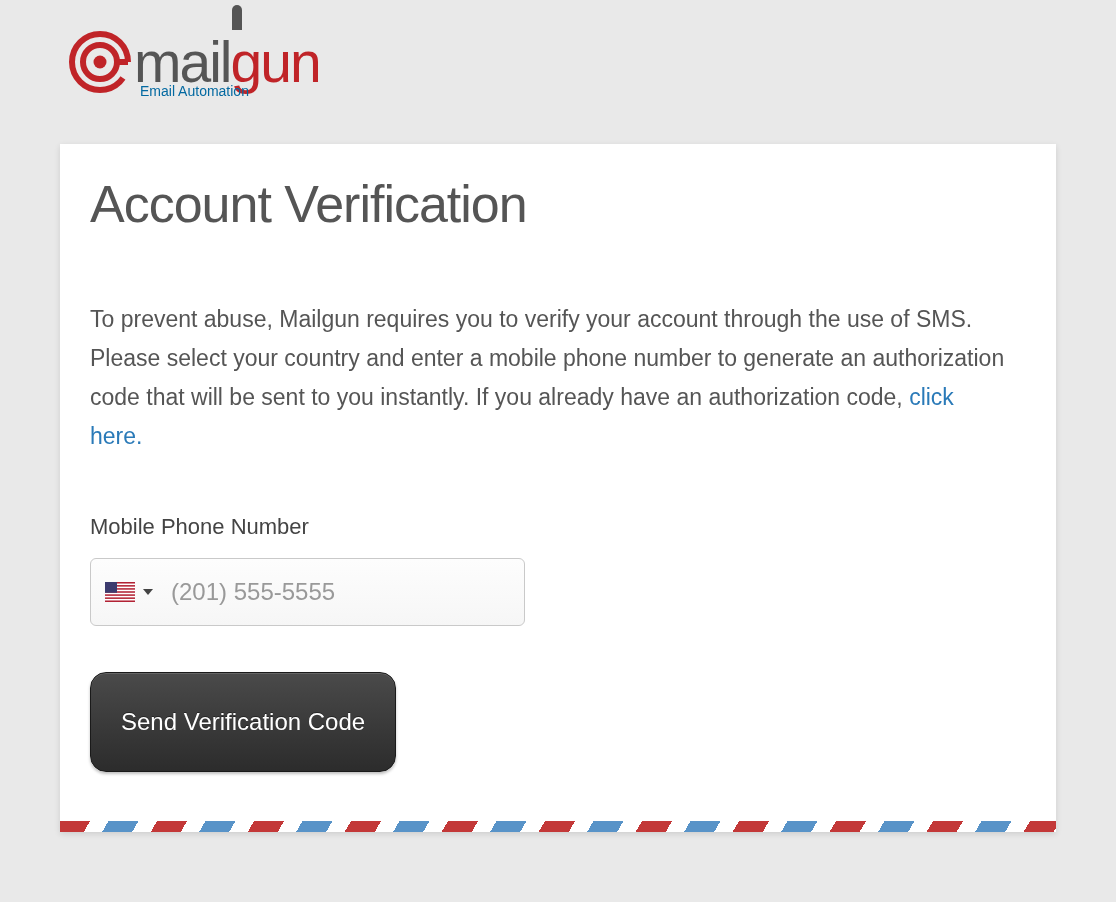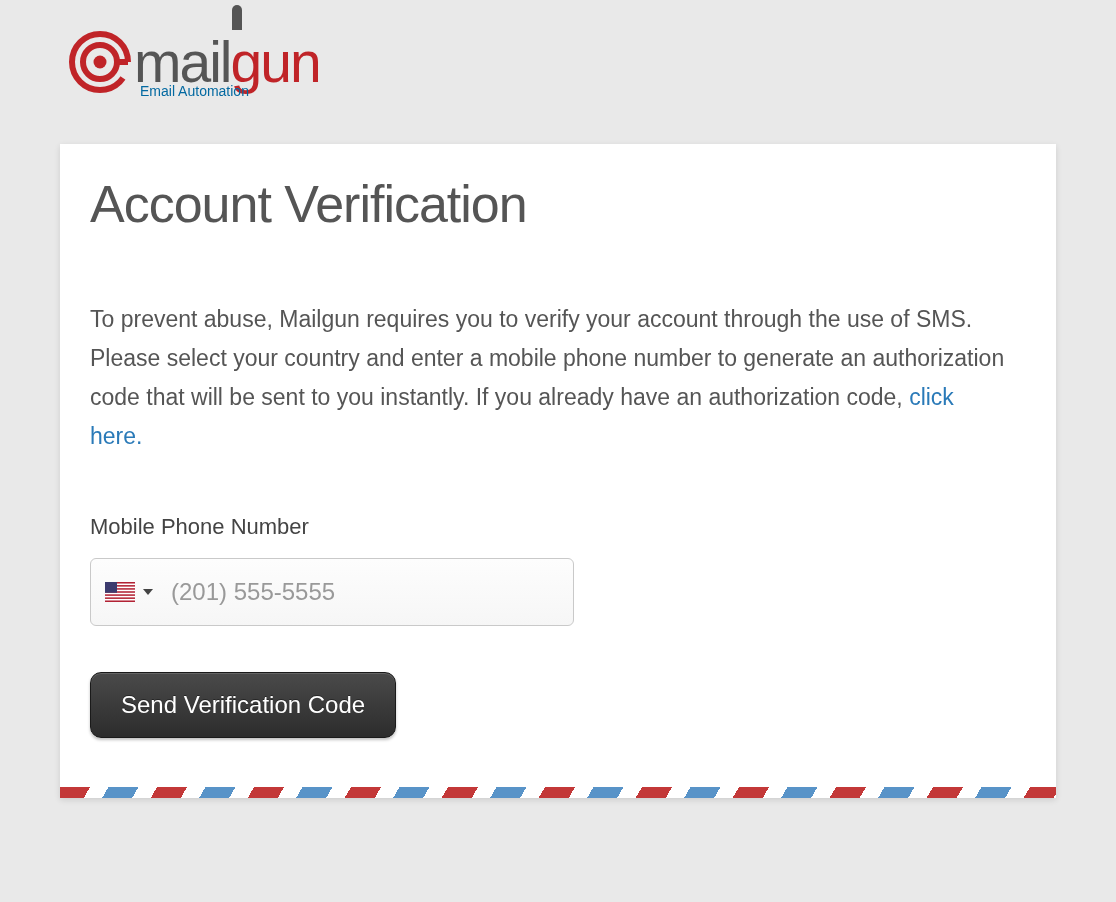--- a/index.html
+++ b/index.html
@@ -95,21 +95,21 @@
   }
   .field-label {
     font-size: 22px;
     font-weight: 400;
     color: #444444;
     margin-bottom: 18px;
   }
   .phone-input-wrap {
     display: flex;
     align-items: center;
-    width: 484px;
+    width: 435px;
     height: 68px;
     border: 1px solid #c9c9c9;
     border-radius: 6px;
     background: linear-gradient(#fdfdfd,#f6f6f6);
     padding: 0 14px;
     margin-bottom: 46px;
   }
   .flag {
     width: 30px;
     height: 20px;
@@ -141,22 +141,22 @@
   .phone-input::placeholder {
     color: #999999;
   }
   .submit-btn {
     display: inline-block;
     background: linear-gradient(#4a4a4a, #2c2c2c);
     color: #ffffff;
     font-size: 24px;
     font-weight: 400;
     border: 1px solid #1a1a1a;
-    border-radius: 11px;
-    padding: 18px 30px;
+    border-radius: 16px;
+    padding: 35px 30px;
     cursor: pointer;
     box-shadow: 0 2px 3px rgba(0,0,0,0.25), inset 0 1px 0 rgba(255,255,255,0.15);
     text-shadow: 0 -1px 0 rgba(0,0,0,0.4);
     font-family: inherit;
   }
   .airmail-border {
     position: absolute;
     left: 0;
     right: 0;
     bottom: 0;

